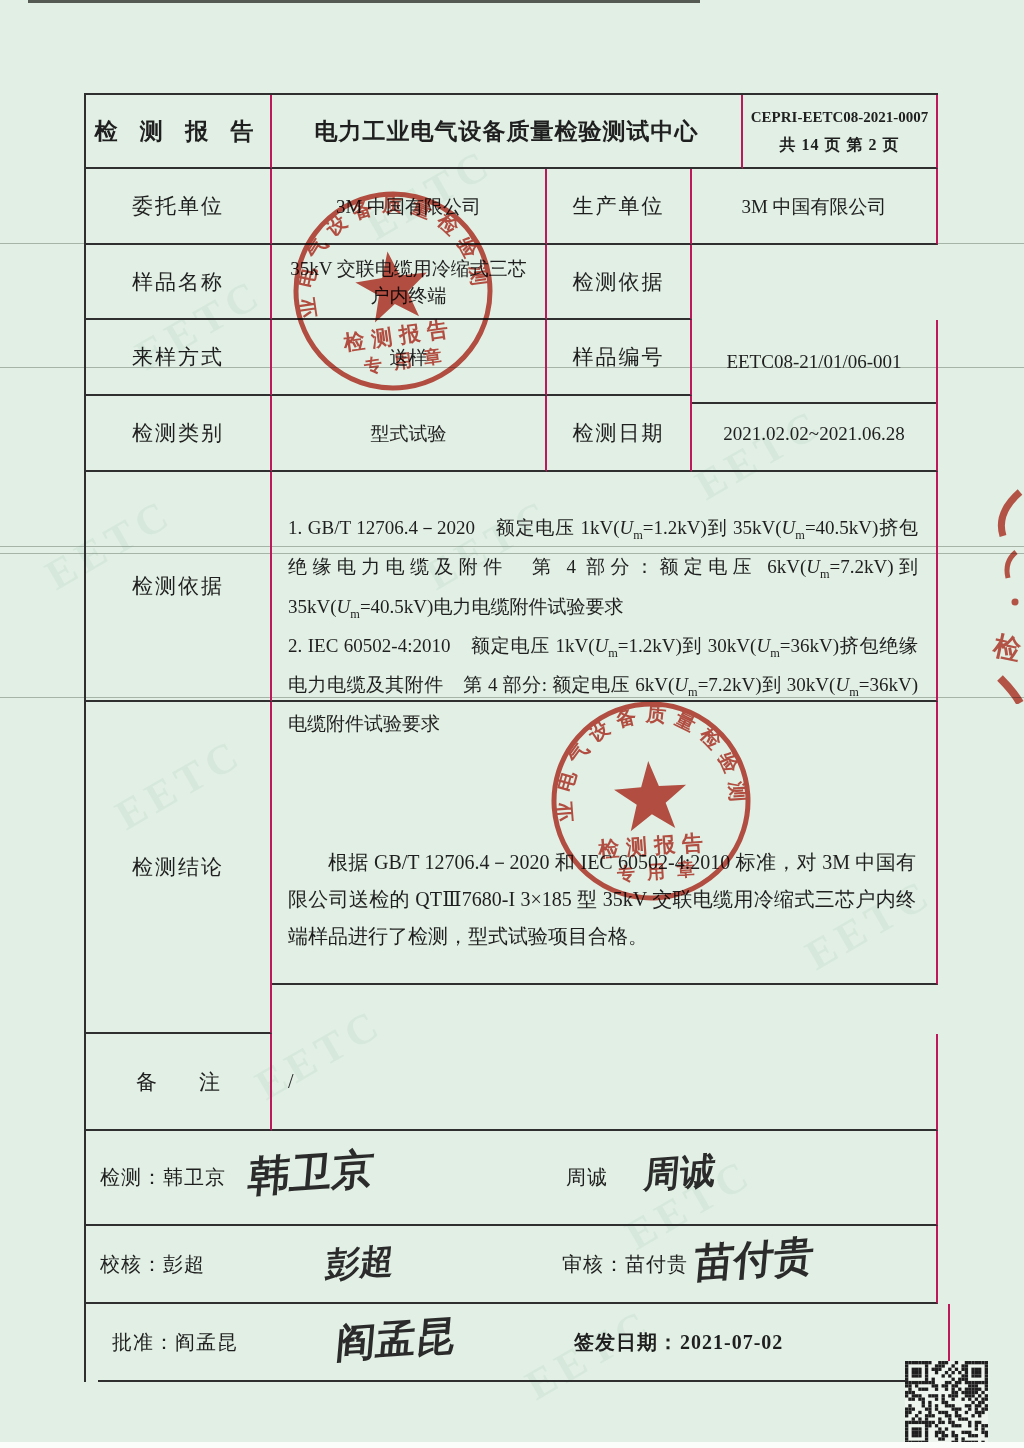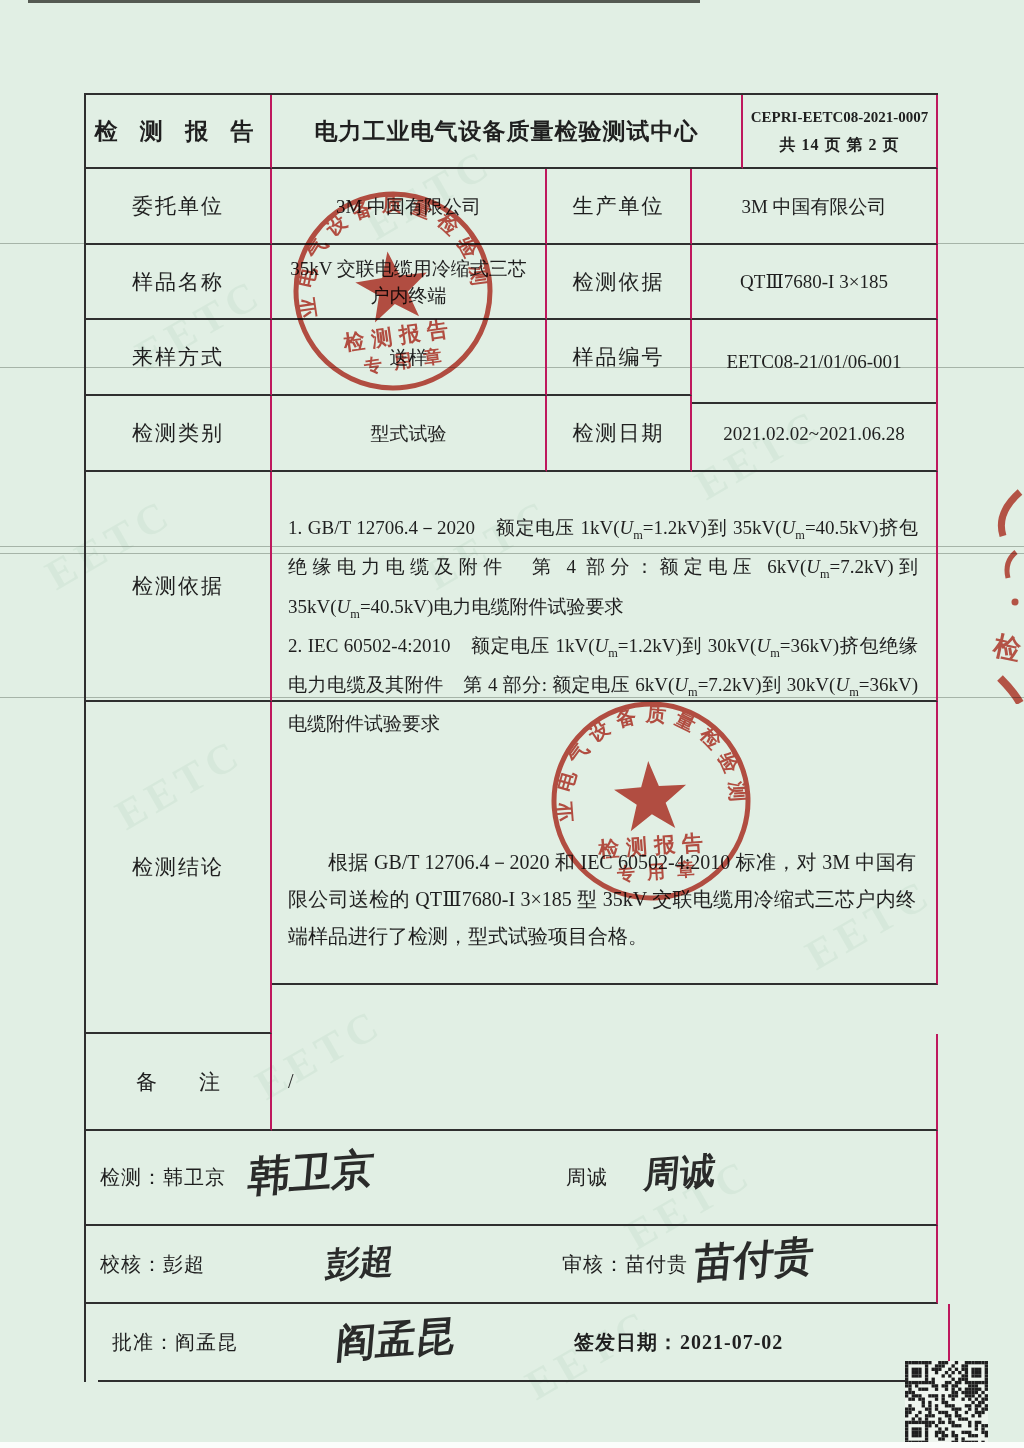--- a/index.html
+++ b/index.html
@@ -70,21 +70,20 @@
 
     <div class="cell lbl" style="left:0;top:74px;width:186px;height:76px">委托单位</div>
     <div class="cell val" style="left:186px;top:74px;width:275px;height:76px">3M 中国有限公司</div>
     <div class="cell lbl" style="left:461px;top:74px;width:145px;height:76px">生产单位</div>
     <div class="cell val" style="left:606px;top:74px;width:246px;height:76px">3M 中国有限公司</div>
 
     <div class="cell lbl" style="left:0;top:150px;width:186px;height:75px">样品名称</div>
     <div class="cell val" style="left:186px;top:150px;width:275px;height:75px">35kV 交联电缆用冷缩式三芯
 户内终端</div>
     <div class="cell lbl" style="left:461px;top:150px;width:145px;height:75px">检测依据</div>
-    <div class="cell val" style="left:606px;top:150px;width:246px;height:75px">QTⅢ7680-I 3×185</div>
 
     <div class="cell lbl" style="left:0;top:225px;width:186px;height:76px">来样方式</div>
     <div class="cell val" style="left:186px;top:225px;width:275px;height:76px">送样</div>
     <div class="cell lbl" style="left:461px;top:225px;width:145px;height:76px">样品编号</div>
     <div class="cell val" style="left:606px;top:225px;width:246px;height:84px">EETC08-21/01/06-001</div>
 
     <div class="cell lbl" style="left:0;top:301px;width:186px;height:76px">检测类别</div>
     <div class="cell lbl" style="left:461px;top:301px;width:145px;height:76px">检测日期</div>
     <div class="cell val" style="left:186px;top:301px;width:275px;height:76px">型式试验</div>
     <div class="cell val" style="left:606px;top:301px;width:246px;height:76px">2021.02.02~2021.06.28</div>

